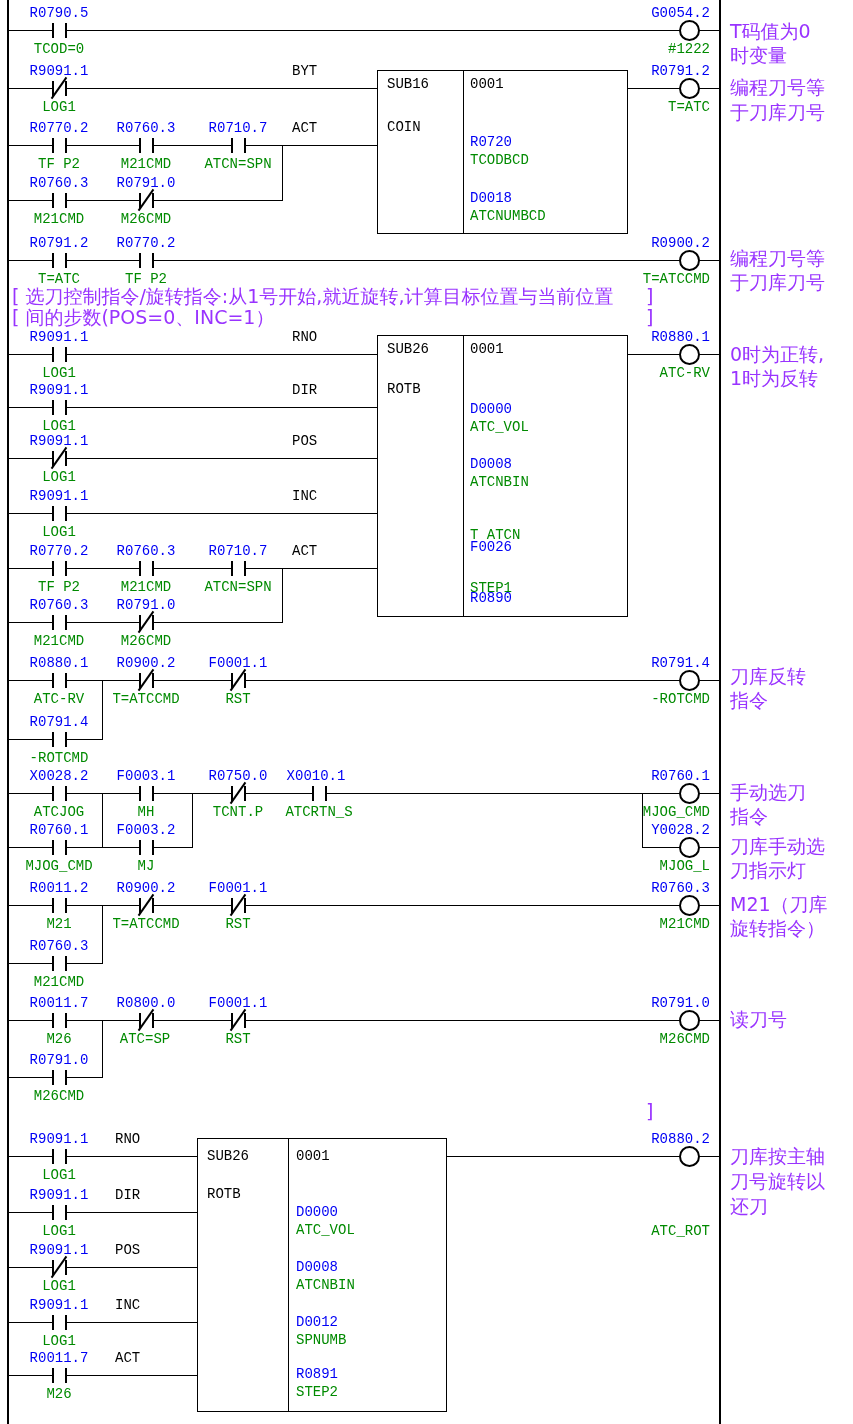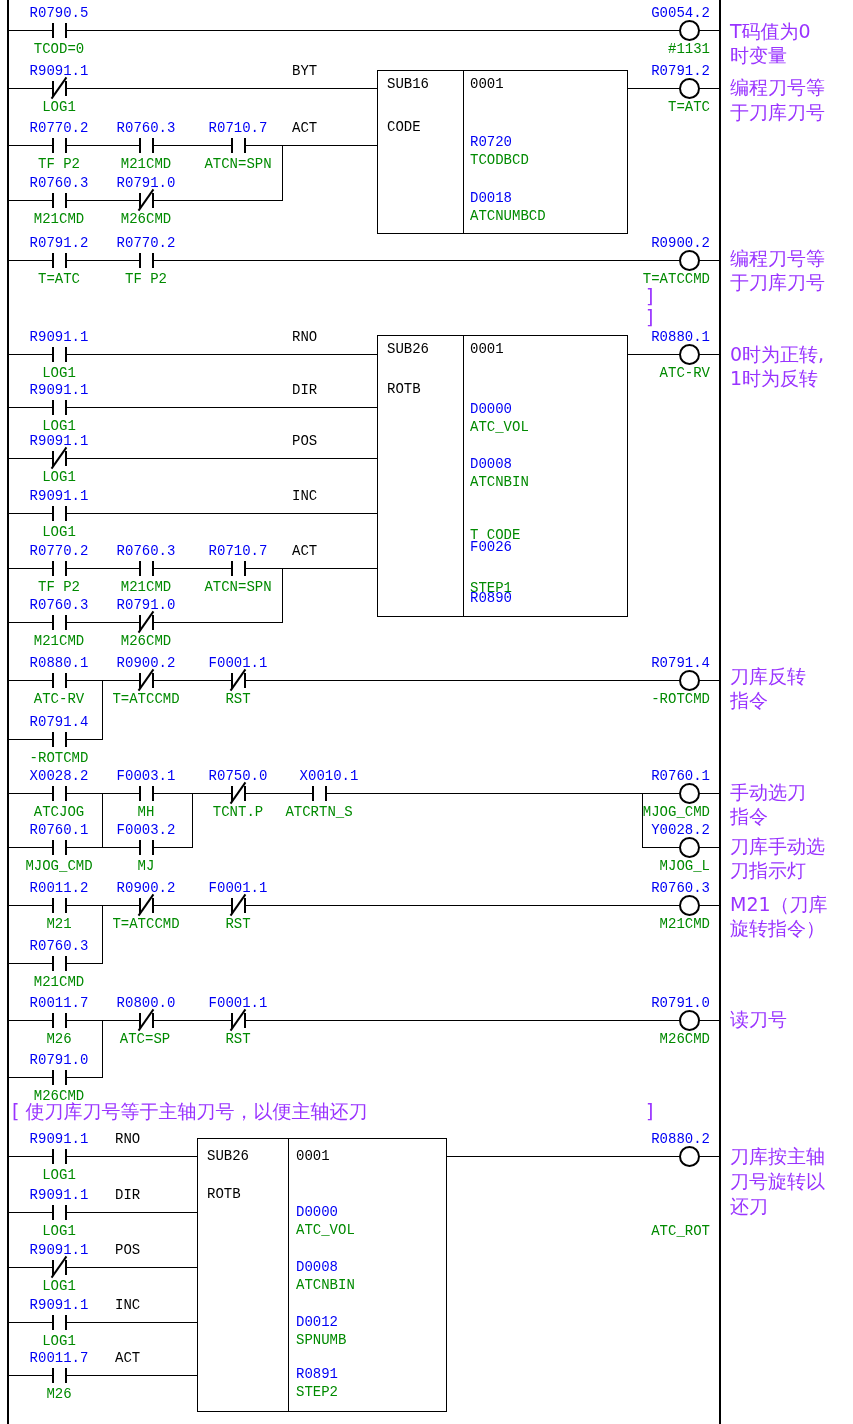--- a/index.html
+++ b/index.html
@@ -146,60 +146,62 @@
   <div class="coil" style="left:679px;top:670px"></div>
   <div class="coil" style="left:679px;top:783px"></div>
   <div class="coil" style="left:679px;top:837px"></div>
   <div class="coil" style="left:679px;top:895px"></div>
   <div class="coil" style="left:679px;top:1010px"></div>
   <div class="coil" style="left:679px;top:1146px"></div>
 
   <span class="t addr ctr" style="left:59px;top:5px">R0790.5</span>
   <span class="t sym ctr" style="left:59px;top:41px">TCOD=0</span>
   <span class="t addr rt" style="top:5px">G0054.2</span>
-  <span class="t sym rt" style="top:41px">#1131</span>
+  <span class="t sym rt" style="top:41px">#1222</span>
   <span class="cmt" style="left:730px;top:20px">T码值为0</span>
   <span class="cmt" style="left:730px;top:44px">时变量</span>
 
   <span class="t addr ctr" style="left:59px;top:63px">R9091.1</span>
   <span class="t sym ctr" style="left:59px;top:99px">LOG1</span>
   <span class="t blk" style="left:292px;top:63px">BYT</span>
   <span class="t addr ctr" style="left:59px;top:120px">R0770.2</span>
   <span class="t sym ctr" style="left:59px;top:156px">TF P2</span>
   <span class="t addr ctr" style="left:146px;top:120px">R0760.3</span>
   <span class="t sym ctr" style="left:146px;top:156px">M21CMD</span>
   <span class="t addr ctr" style="left:238px;top:120px">R0710.7</span>
   <span class="t sym ctr" style="left:238px;top:156px">ATCN=SPN</span>
   <span class="t blk" style="left:292px;top:120px">ACT</span>
   <span class="t addr ctr" style="left:59px;top:175px">R0760.3</span>
   <span class="t sym ctr" style="left:59px;top:211px">M21CMD</span>
   <span class="t addr ctr" style="left:146px;top:175px">R0791.0</span>
   <span class="t sym ctr" style="left:146px;top:211px">M26CMD</span>
   <span class="t blk" style="left:387px;top:76px">SUB16</span>
-  <span class="t blk" style="left:387px;top:119px">CODE</span>
+  <span class="t blk" style="left:387px;top:119px">COIN</span>
   <span class="t blk" style="left:470px;top:76px">0001</span>
   <span class="t addr" style="left:470px;top:134px">R0720</span>
   <span class="t sym" style="left:470px;top:152px">TCODBCD</span>
   <span class="t addr" style="left:470px;top:190px">D0018</span>
   <span class="t sym" style="left:470px;top:208px">ATCNUMBCD</span>
   <span class="t addr rt" style="top:63px">R0791.2</span>
   <span class="t sym rt" style="top:99px">T=ATC</span>
   <span class="cmt" style="left:730px;top:76px">编程刀号等</span>
   <span class="cmt" style="left:730px;top:101px">于刀库刀号</span>
 
   <span class="t addr ctr" style="left:59px;top:235px">R0791.2</span>
   <span class="t sym ctr" style="left:59px;top:271px">T=ATC</span>
   <span class="t addr ctr" style="left:146px;top:235px">R0770.2</span>
   <span class="t sym ctr" style="left:146px;top:271px">TF P2</span>
   <span class="t addr rt" style="top:235px">R0900.2</span>
   <span class="t sym rt" style="top:271px">T=ATCCMD</span>
   <span class="cmt" style="left:730px;top:247px">编程刀号等</span>
   <span class="cmt" style="left:730px;top:271px">于刀库刀号</span>
 
+  <span class="cmt" style="left:12px;top:285px"><span>[ </span><span>选刀控制指令/旋转指令:从1号开始,就近旋转,计算目标位置与当前位置</span></span>
   <span class="cmt" style="left:646px;top:285px">]</span>
+  <span class="cmt" style="left:12px;top:306px"><span>[ </span><span>间的步数(POS=0、INC=1）</span></span>
   <span class="cmt" style="left:646px;top:306px">]</span>
 
   <span class="t addr ctr" style="left:59px;top:329px">R9091.1</span>
   <span class="t sym ctr" style="left:59px;top:365px">LOG1</span>
   <span class="t blk" style="left:292px;top:329px">RNO</span>
   <span class="t addr ctr" style="left:59px;top:382px">R9091.1</span>
   <span class="t sym ctr" style="left:59px;top:418px">LOG1</span>
   <span class="t blk" style="left:292px;top:382px">DIR</span>
   <span class="t addr ctr" style="left:59px;top:433px">R9091.1</span>
   <span class="t sym ctr" style="left:59px;top:469px">LOG1</span>
@@ -219,21 +221,21 @@
   <span class="t addr ctr" style="left:146px;top:597px">R0791.0</span>
   <span class="t sym ctr" style="left:146px;top:633px">M26CMD</span>
   <span class="t blk" style="left:387px;top:341px">SUB26</span>
   <span class="t blk" style="left:387px;top:381px">ROTB</span>
   <span class="t blk" style="left:470px;top:341px">0001</span>
   <span class="t addr" style="left:470px;top:401px">D0000</span>
   <span class="t sym" style="left:470px;top:419px">ATC_VOL</span>
   <span class="t addr" style="left:470px;top:456px">D0008</span>
   <span class="t sym" style="left:470px;top:474px">ATCNBIN</span>
   <span class="t addr" style="left:470px;top:539px">F0026</span>
-  <span class="t sym" style="left:470px;top:527px">T CODE</span>
+  <span class="t sym" style="left:470px;top:527px">T ATCN</span>
   <span class="t addr" style="left:470px;top:590px">R0890</span>
   <span class="t sym" style="left:470px;top:580px">STEP1</span>
   <span class="t addr rt" style="top:329px">R0880.1</span>
   <span class="t sym rt" style="top:365px">ATC-RV</span>
   <span class="cmt" style="left:730px;top:343px">0时为正转,</span>
   <span class="cmt" style="left:730px;top:367px">1时为反转</span>
 
   <span class="t addr ctr" style="left:59px;top:655px">R0880.1</span>
   <span class="t sym ctr" style="left:59px;top:691px">ATC-RV</span>
   <span class="t addr ctr" style="left:146px;top:655px">R0900.2</span>
@@ -246,21 +248,21 @@
   <span class="t sym rt" style="top:691px">-ROTCMD</span>
   <span class="cmt" style="left:730px;top:665px">刀库反转</span>
   <span class="cmt" style="left:730px;top:689px">指令</span>
 
   <span class="t addr ctr" style="left:59px;top:768px">X0028.2</span>
   <span class="t sym ctr" style="left:59px;top:804px">ATCJOG</span>
   <span class="t addr ctr" style="left:146px;top:768px">F0003.1</span>
   <span class="t sym ctr" style="left:146px;top:804px">MH</span>
   <span class="t addr ctr" style="left:238px;top:768px">R0750.0</span>
   <span class="t sym ctr" style="left:238px;top:804px">TCNT.P</span>
-  <span class="t addr ctr" style="left:329px;top:768px">X0010.1</span>
+  <span class="t addr ctr" style="left:316px;top:768px">X0010.1</span>
   <span class="t sym ctr" style="left:319px;top:804px">ATCRTN_S</span>
   <span class="t addr ctr" style="left:59px;top:822px">R0760.1</span>
   <span class="t sym ctr" style="left:59px;top:858px">MJOG_CMD</span>
   <span class="t addr ctr" style="left:146px;top:822px">F0003.2</span>
   <span class="t sym ctr" style="left:146px;top:858px">MJ</span>
   <span class="t addr rt" style="top:768px">R0760.1</span>
   <span class="t sym rt" style="top:804px">MJOG_CMD</span>
   <span class="t addr rt" style="top:822px">Y0028.2</span>
   <span class="t sym rt" style="top:858px">MJOG_L</span>
   <span class="cmt" style="left:730px;top:781px">手动选刀</span>
@@ -286,21 +288,20 @@
   <span class="t addr ctr" style="left:146px;top:995px">R0800.0</span>
   <span class="t sym ctr" style="left:145px;top:1031px">ATC=SP</span>
   <span class="t addr ctr" style="left:238px;top:995px">F0001.1</span>
   <span class="t sym ctr" style="left:238px;top:1031px">RST</span>
   <span class="t addr ctr" style="left:59px;top:1052px">R0791.0</span>
   <span class="t sym ctr" style="left:59px;top:1088px">M26CMD</span>
   <span class="t addr rt" style="top:995px">R0791.0</span>
   <span class="t sym rt" style="top:1031px">M26CMD</span>
   <span class="cmt" style="left:730px;top:1008px">读刀号</span>
 
-  <span class="cmt" style="left:12px;top:1100px"><span>[ </span><span>使刀库刀号等于主轴刀号，以便主轴还刀</span></span>
   <span class="cmt" style="left:646px;top:1100px">]</span>
 
   <span class="t addr ctr" style="left:59px;top:1131px">R9091.1</span>
   <span class="t sym ctr" style="left:59px;top:1167px">LOG1</span>
   <span class="t blk" style="left:115px;top:1131px">RNO</span>
   <span class="t addr ctr" style="left:59px;top:1187px">R9091.1</span>
   <span class="t sym ctr" style="left:59px;top:1223px">LOG1</span>
   <span class="t blk" style="left:115px;top:1187px">DIR</span>
   <span class="t addr ctr" style="left:59px;top:1242px">R9091.1</span>
   <span class="t sym ctr" style="left:59px;top:1278px">LOG1</span>

